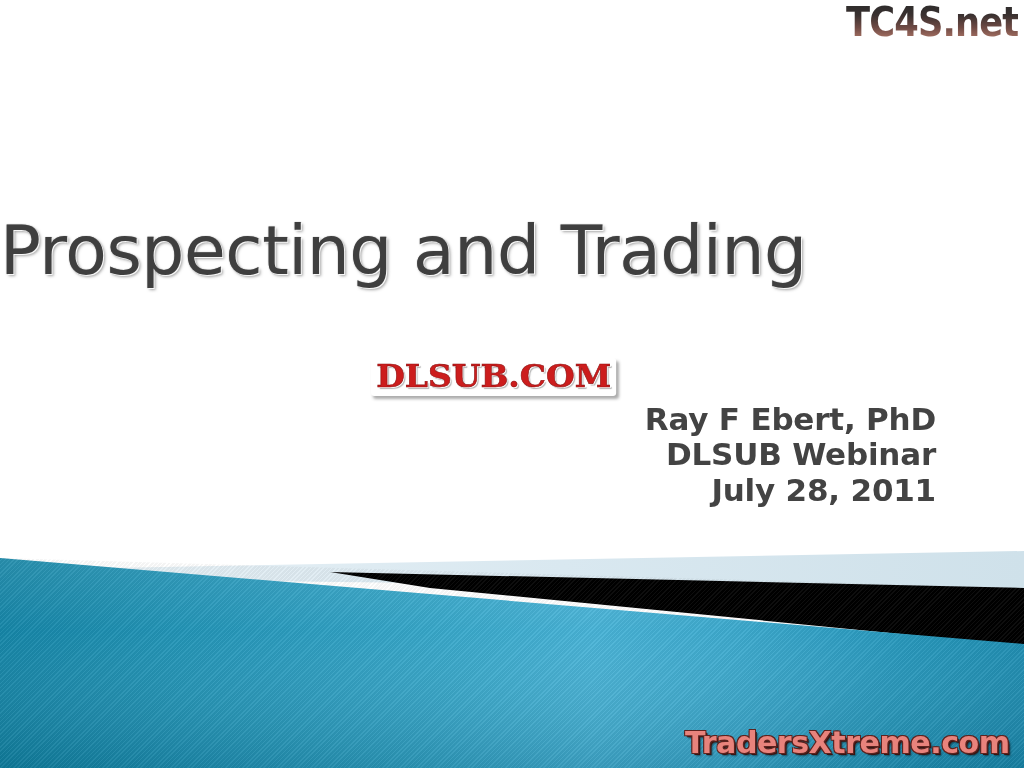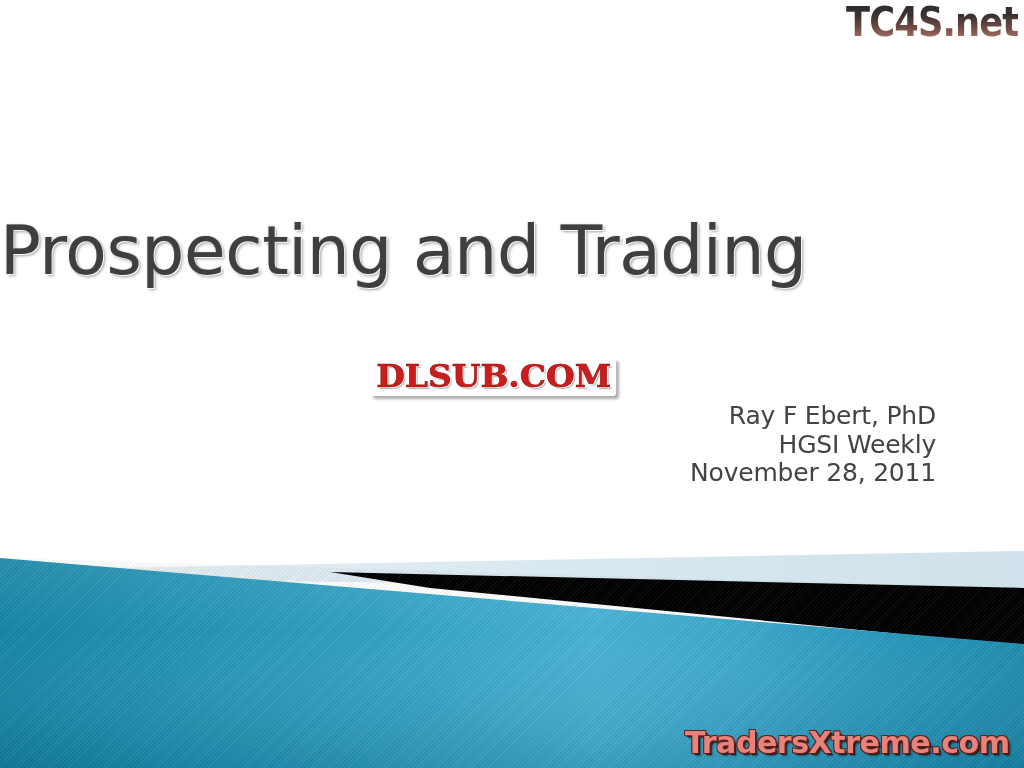--- a/index.html
+++ b/index.html
@@ -98,22 +98,22 @@
 
   
   #subtitle-block {
     position: absolute;
     right: 88px;
     top: 402px;
     text-align: right;
   }
   .subtitle-line {
     font-family: "DejaVu Sans", sans-serif;
-    font-size: 25px;
-    font-weight: normal;
+    font-size: 31px;
+    font-weight: bold;
     line-height: 1.14;
     color: #434343;
     white-space: nowrap;
     letter-spacing: -0.2px;
     text-shadow: 0.5px 0.5px 0 rgba(255,255,255,0.6);
   }
 
   
   #banner {
     position: absolute;
@@ -204,19 +204,19 @@
   <div id="tc4s-watermark">TC4S.net</div>
 
   <div id="title-block">
     <div class="title-line">Prospecting and Trading</div>
   </div>
 
   <div id="dlsub-watermark">DLSUB.COM</div>
 
   <div id="subtitle-block">
     <div class="subtitle-line">Ray F Ebert, PhD</div>
-    <div class="subtitle-line">HGSI Weekly</div>
-    <div class="subtitle-line">November 28, 2011</div>
+    <div class="subtitle-line">DLSUB Webinar</div>
+    <div class="subtitle-line">July 28, 2011</div>
   </div>
 
   <div id="tx-watermark">TradersXtreme.com</div>
 
 </div>
 
 </body></html>

